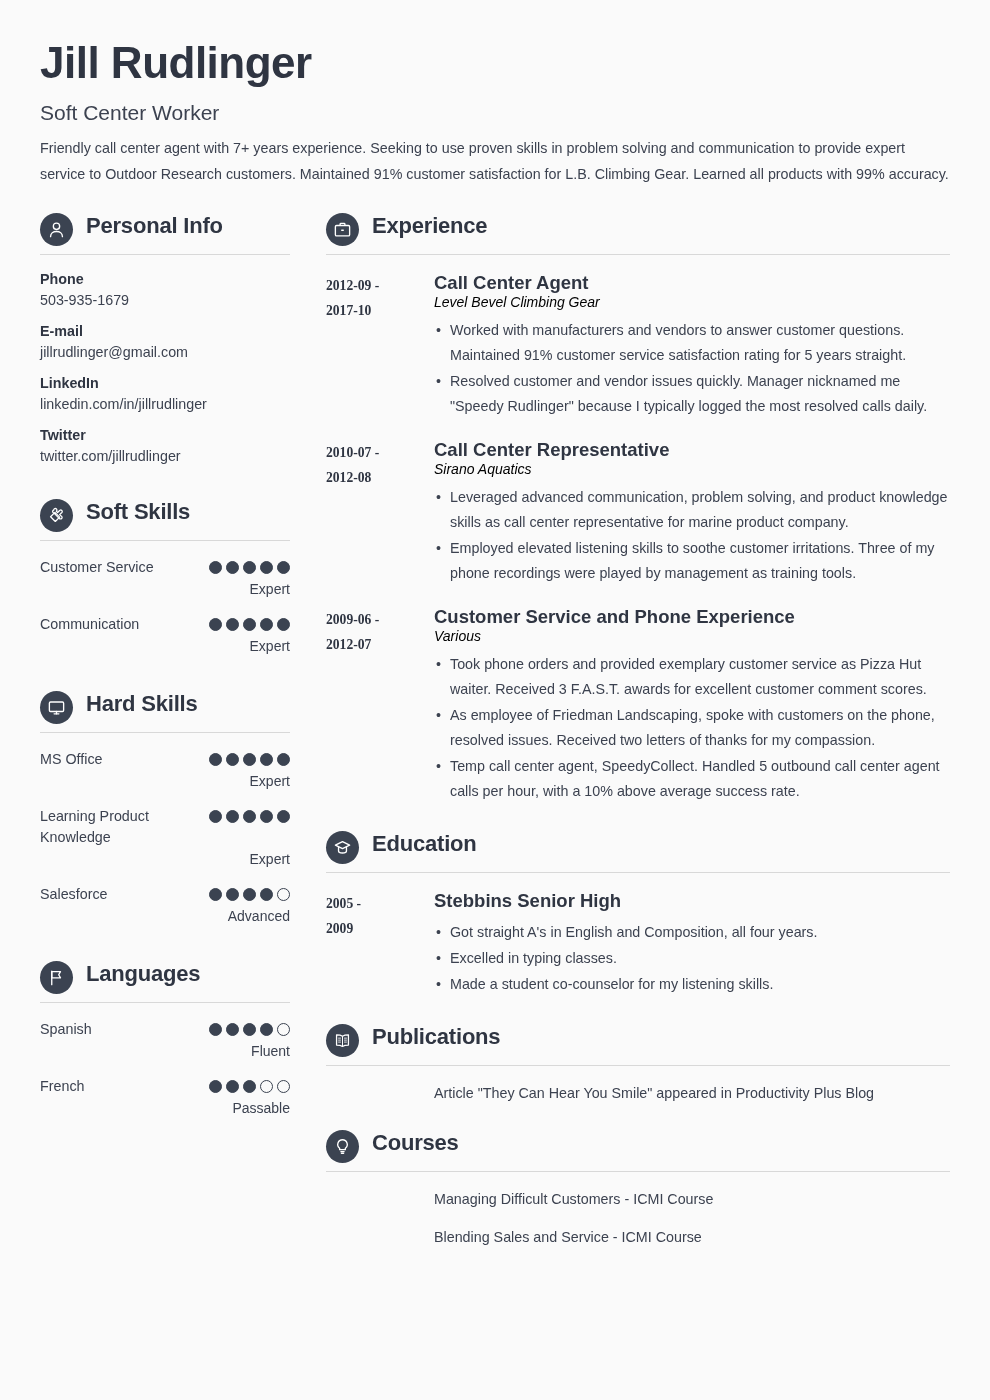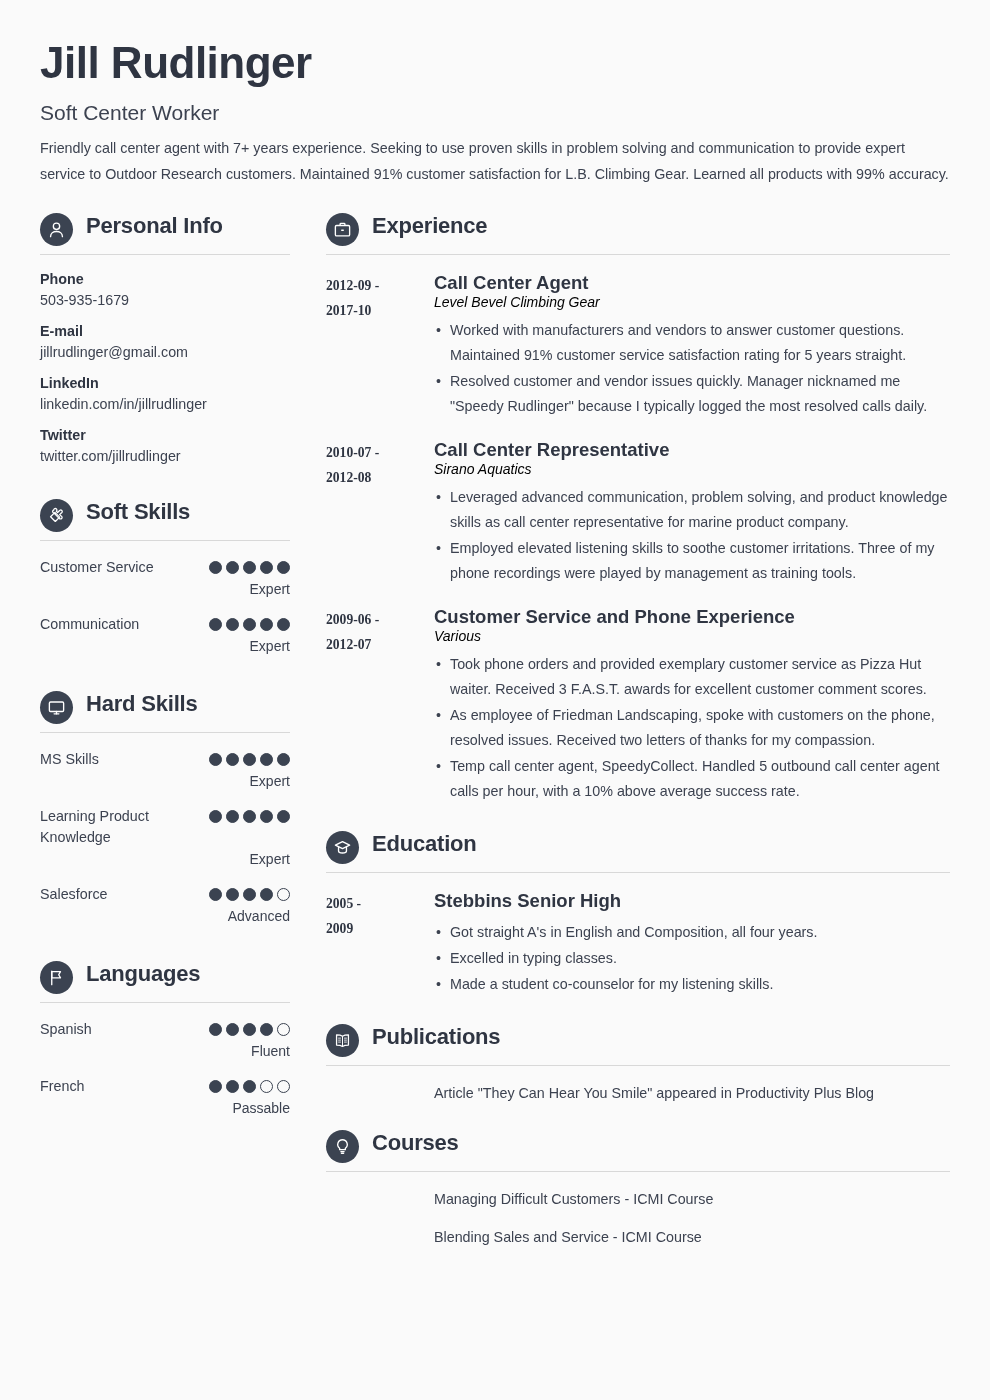--- a/index.html
+++ b/index.html
@@ -263,21 +263,21 @@
               <path d="M9 20h6" stroke-linecap="round"></path>
               <path d="M12 17v3" stroke-linecap="round"></path>
             </svg>
           </span>
           <span class="section-title">Hard Skills</span>
         </div>
         <div class="rule"></div>
 
         <div class="skill-row">
           <div class="skill-top">
-            <span class="skill-name">MS Skills</span>
+            <span class="skill-name">MS Office</span>
             <span class="dots">
                 <span class="dot filled"></span>
                 <span class="dot filled"></span>
                 <span class="dot filled"></span>
                 <span class="dot filled"></span>
                 <span class="dot filled"></span>
               </span>
           </div>
           <div class="skill-level">Expert</div>
         </div>

